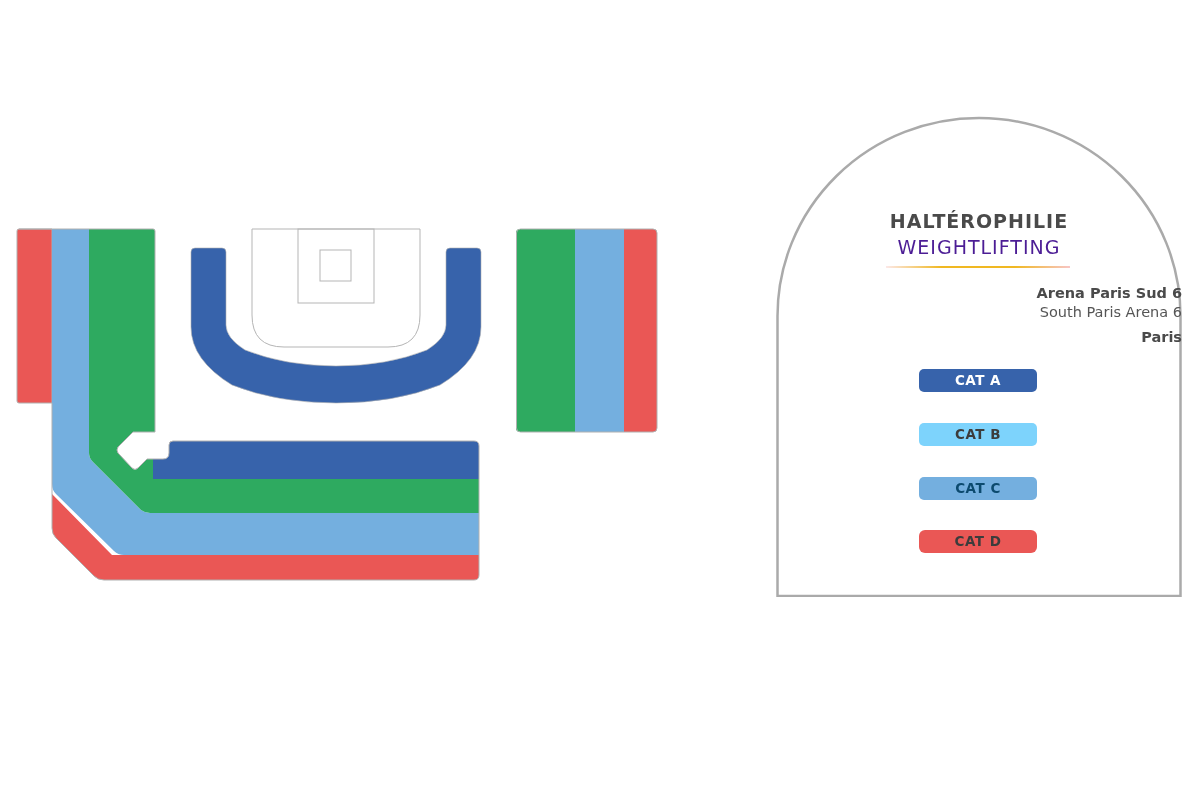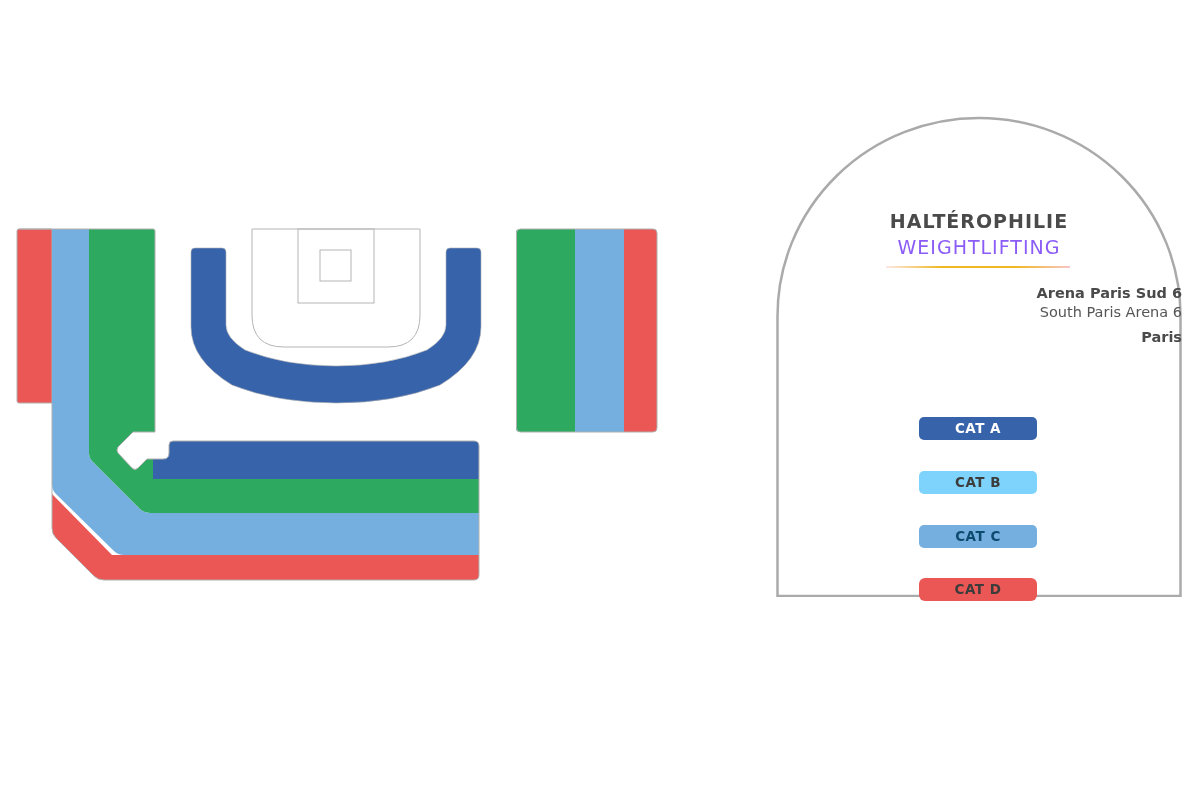--- a/index.html
+++ b/index.html
@@ -5,30 +5,30 @@
   html, body { margin: 0; padding: 0; background: #ffffff; }
   body { width: 1200px; height: 800px; position: relative; overflow: hidden;
          font-family: "DejaVu Sans", sans-serif; }
   #map { position: absolute; left: 0; top: 0; width: 700px; height: 800px; }
   #panel { position: absolute; left: 776px; top: 116px; width: 406px; height: 481px; }
   #panel svg.frame { position: absolute; left: 0; top: 0; }
   .title { position: absolute; left: 0; width: 406px; text-align: center;
            font-family: "DejaVu Sans", sans-serif; font-size: 19px; letter-spacing: 1px;
            color: #4a4a4a; font-weight: normal; margin-top: 20px; }
   .title.l1 { top: 74px; font-weight: bold; }
-  .title.l2 { top: 100px; color: #8b5cf6; }
+  .title.l2 { top: 100px; color: #4c1d95; }
   .divider { position: absolute; left: 110px; top: 150px; width: 184px; height: 2px;
              background: linear-gradient(to right, rgba(240,140,140,0.2), #f0b822 30%, #f0b822 70%, rgba(240,140,140,0.5)); }
   .venue { position: absolute; left: 0; width: 406px; text-align: right; font-size: 14.5px; color: #4a4a4a; }
   .venue.v1 { top: 169px; font-weight: bold; }
   .venue.v2 { top: 188px; color: #555; }
   .venue.v3 { top: 213px; font-weight: bold; }
   .cat { position: absolute; left: 143px; width: 118px; height: 23px; border-radius: 5px;
          font-size: 13.5px; font-weight: bold; line-height: 23px; text-align: center; letter-spacing: 0.5px;
-         cursor: pointer; margin-top: 48px; }
+         cursor: pointer; }
   .cat.a { top: 253px; background: #3763ab; color: #ffffff; }
   .cat.b { top: 307px; background: #7dd3fc; color: #3c3c3c; }
   .cat.c { top: 361px; background: #74afdf; color: #0c4a6e; }
   .cat.d { top: 414px; background: #ea5755; color: #3c3c3c; border-radius: 6px; }
 </style>
 </head>
 <body>
 
 <div id="map">
   <svg width="700" height="800" viewBox="0 0 700 800" xmlns="http://www.w3.org/2000/svg">

